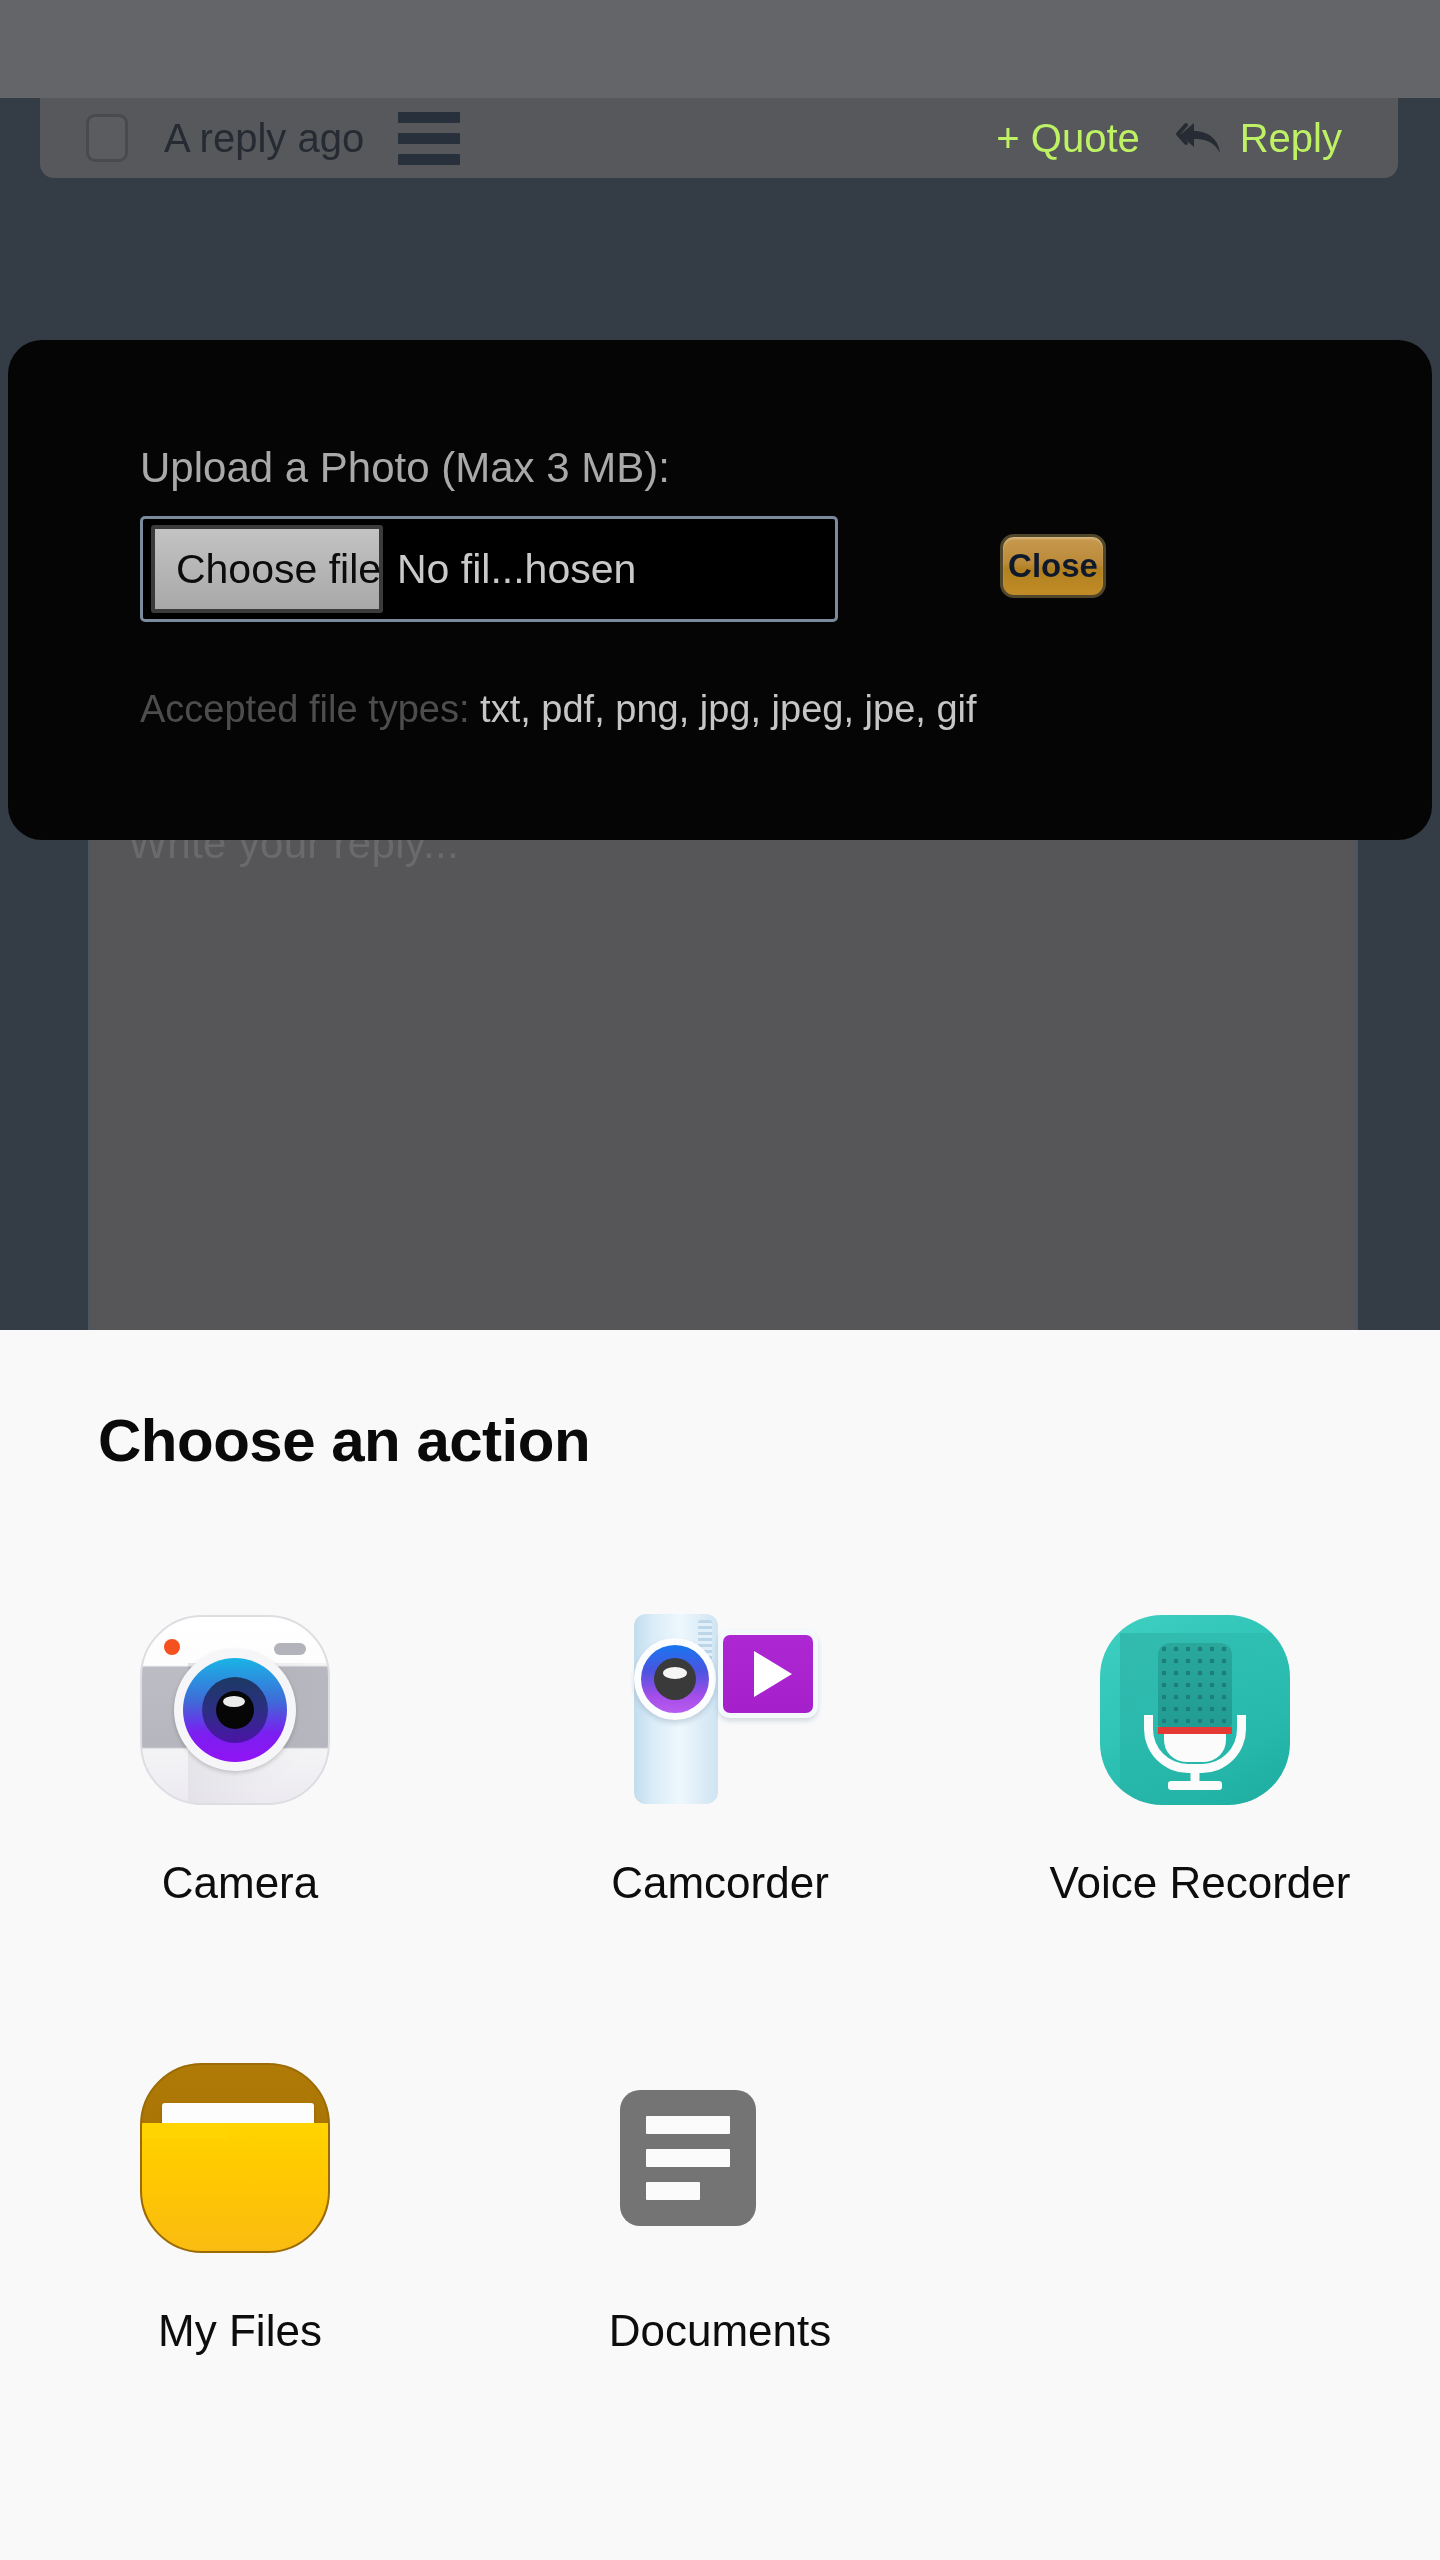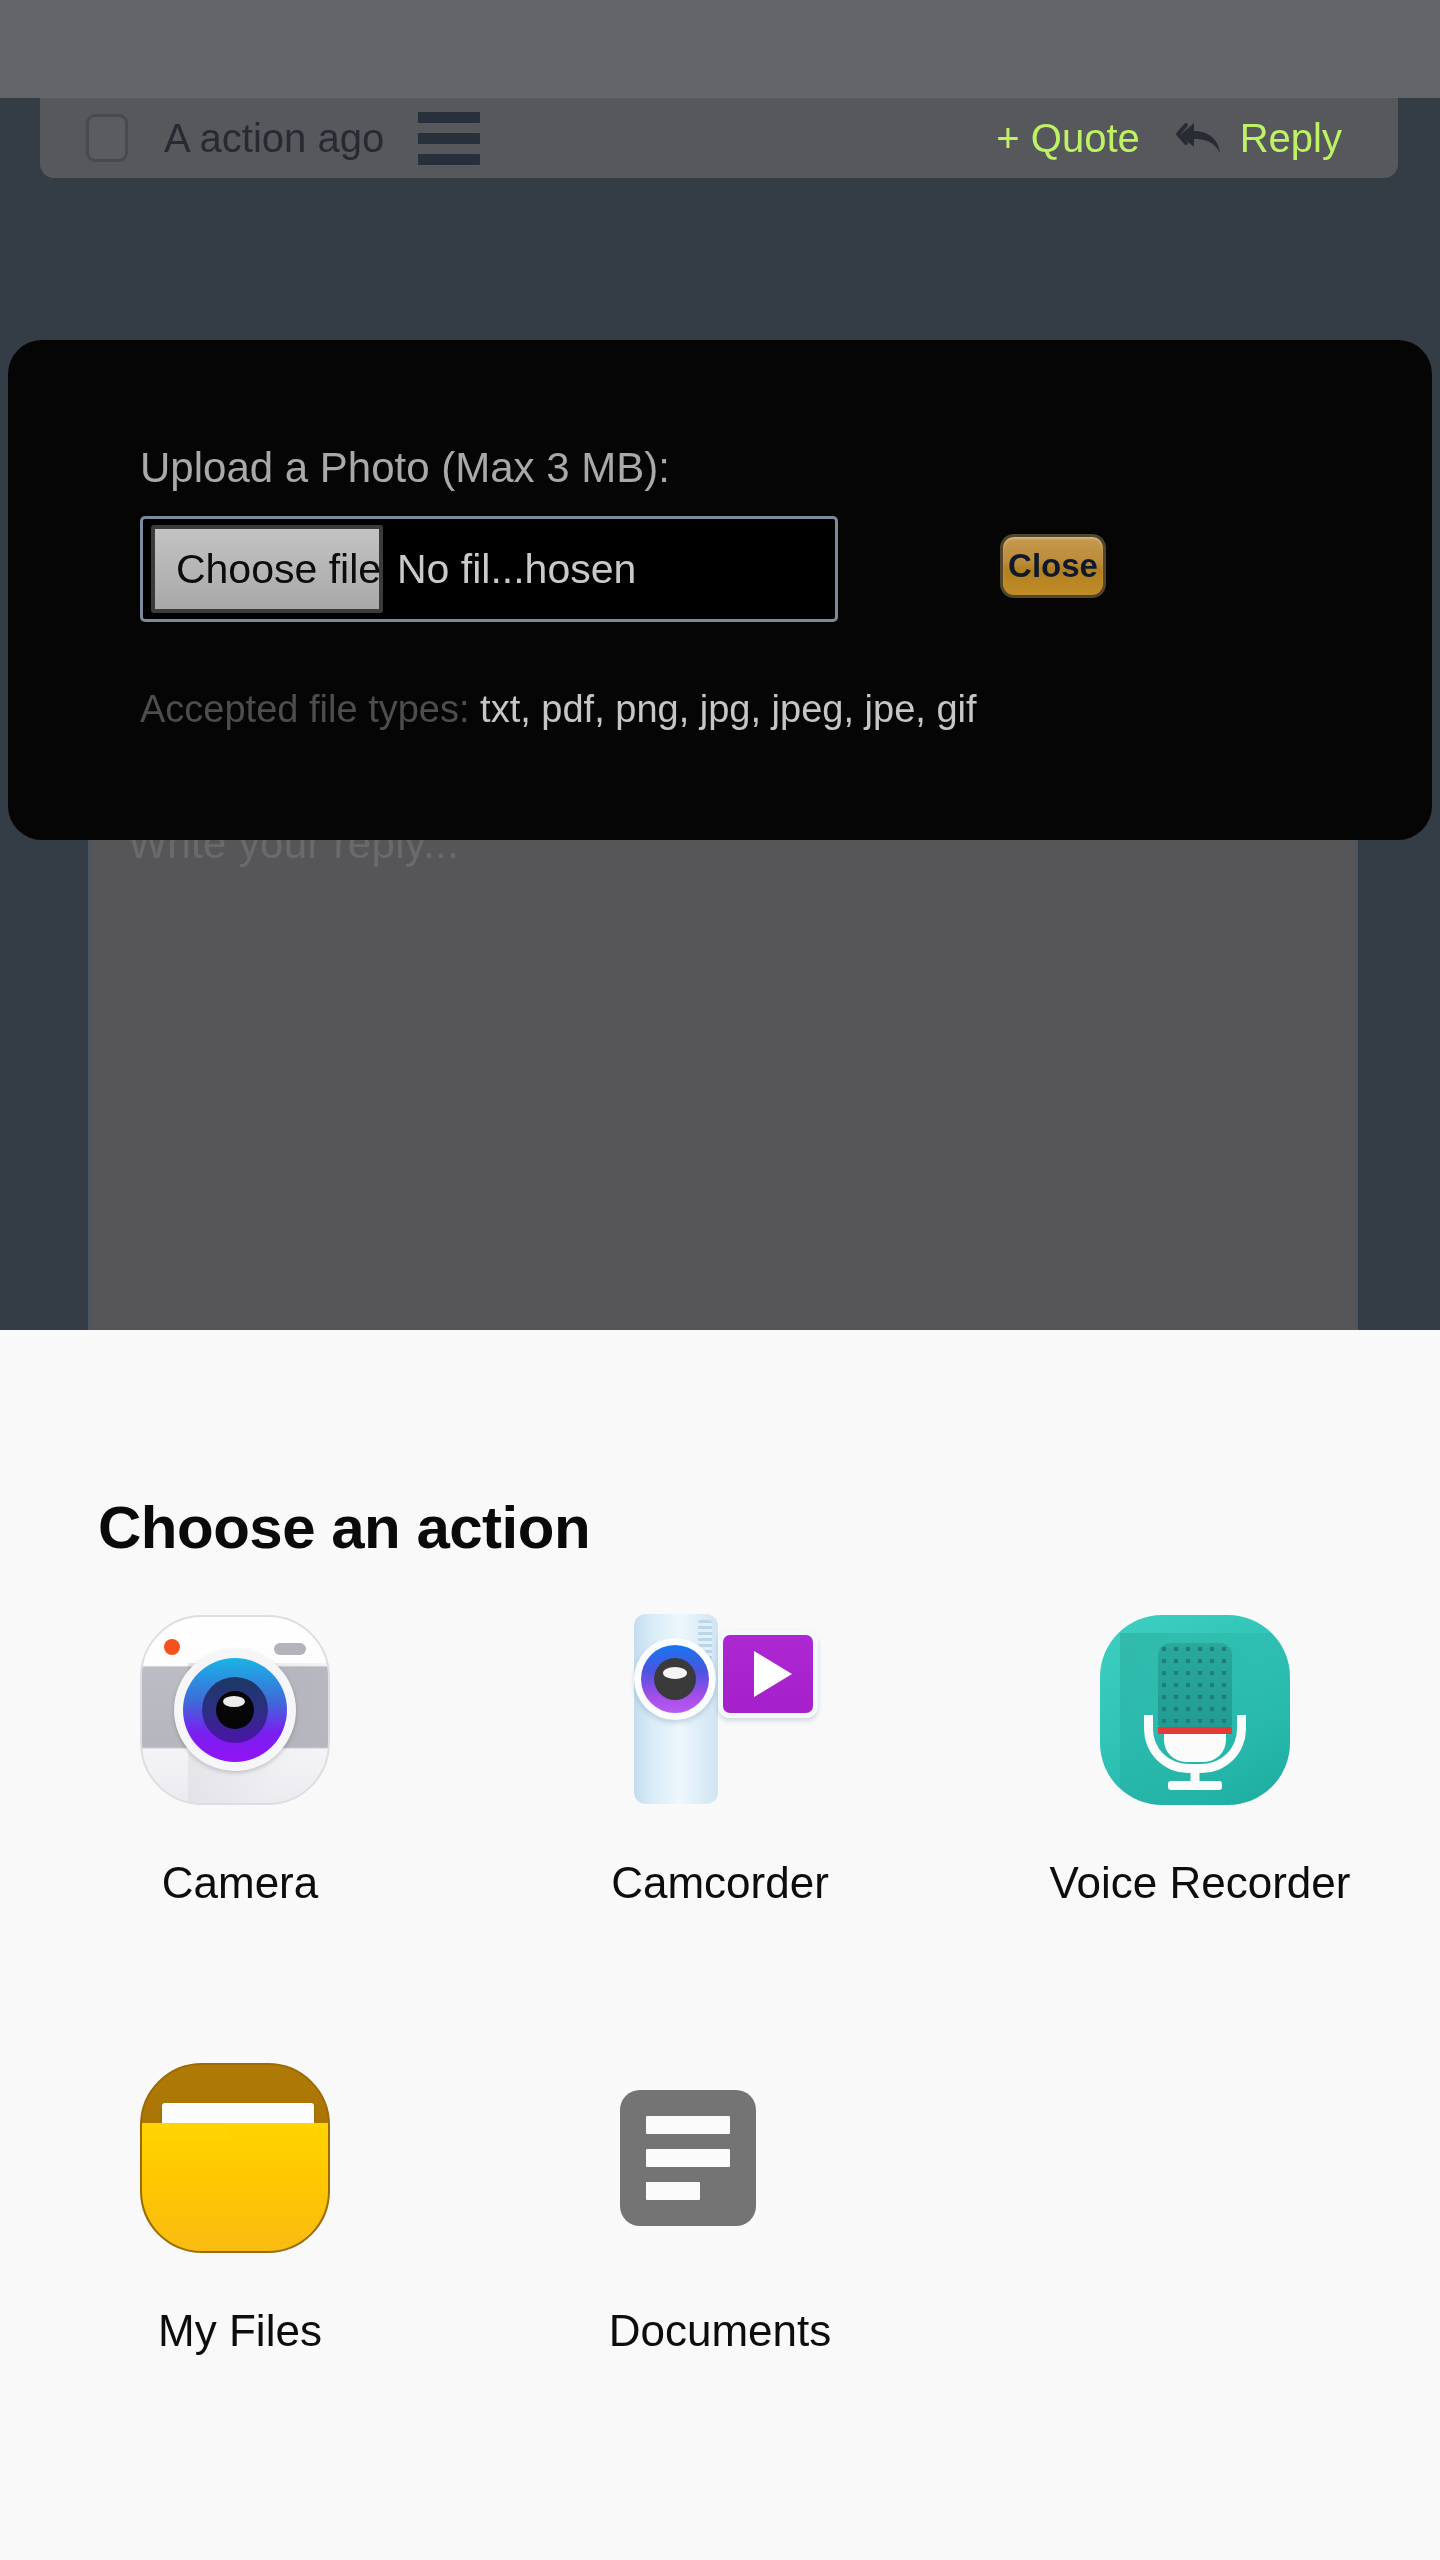--- a/index.html
+++ b/index.html
@@ -110,21 +110,21 @@
   .accepted .acc-lead { color: #4d4d4d; }
   .accepted .acc-list { color: #c6c6c6; }
 
   
   .sheet {
     position: absolute; left: 0; top: 1330px; width: 1440px; height: 1230px;
     background: #f9f9fa;
     z-index: 10;
   }
   .sheet-title {
-    position: absolute; left: 98px; top: 1493px;
+    position: absolute; left: 98px; top: 1406px;
     font-size: 60px; font-weight: bold; color: #0a0a0a;
     letter-spacing: -.5px;
   }
   .grid {
     position: absolute; left: 0; top: 1610px; width: 1440px;
   }
   .grid-row { display: flex; justify-content: flex-end; }
   .cell {
     width: 480px;
     display: flex; flex-direction: column; align-items: center;
@@ -332,21 +332,21 @@
 <body>
 
 <div id="root">
 
   <div class="page-bg">
 
     <div class="status-strip"></div>
 
     <div class="post-bar">
       <div class="post-check"></div>
-      <div class="post-time">A action ago</div>
+      <div class="post-time">A reply ago</div>
       <div class="hamburger">
         <i></i>
           <i></i>
           <i></i>
       </div>
       <div class="post-actions">
         <div class="act">+ Quote</div>
         <div class="act">
           <span class="reply-arrow">
             <svg viewBox="0 0 52 42" width="52" height="42">

